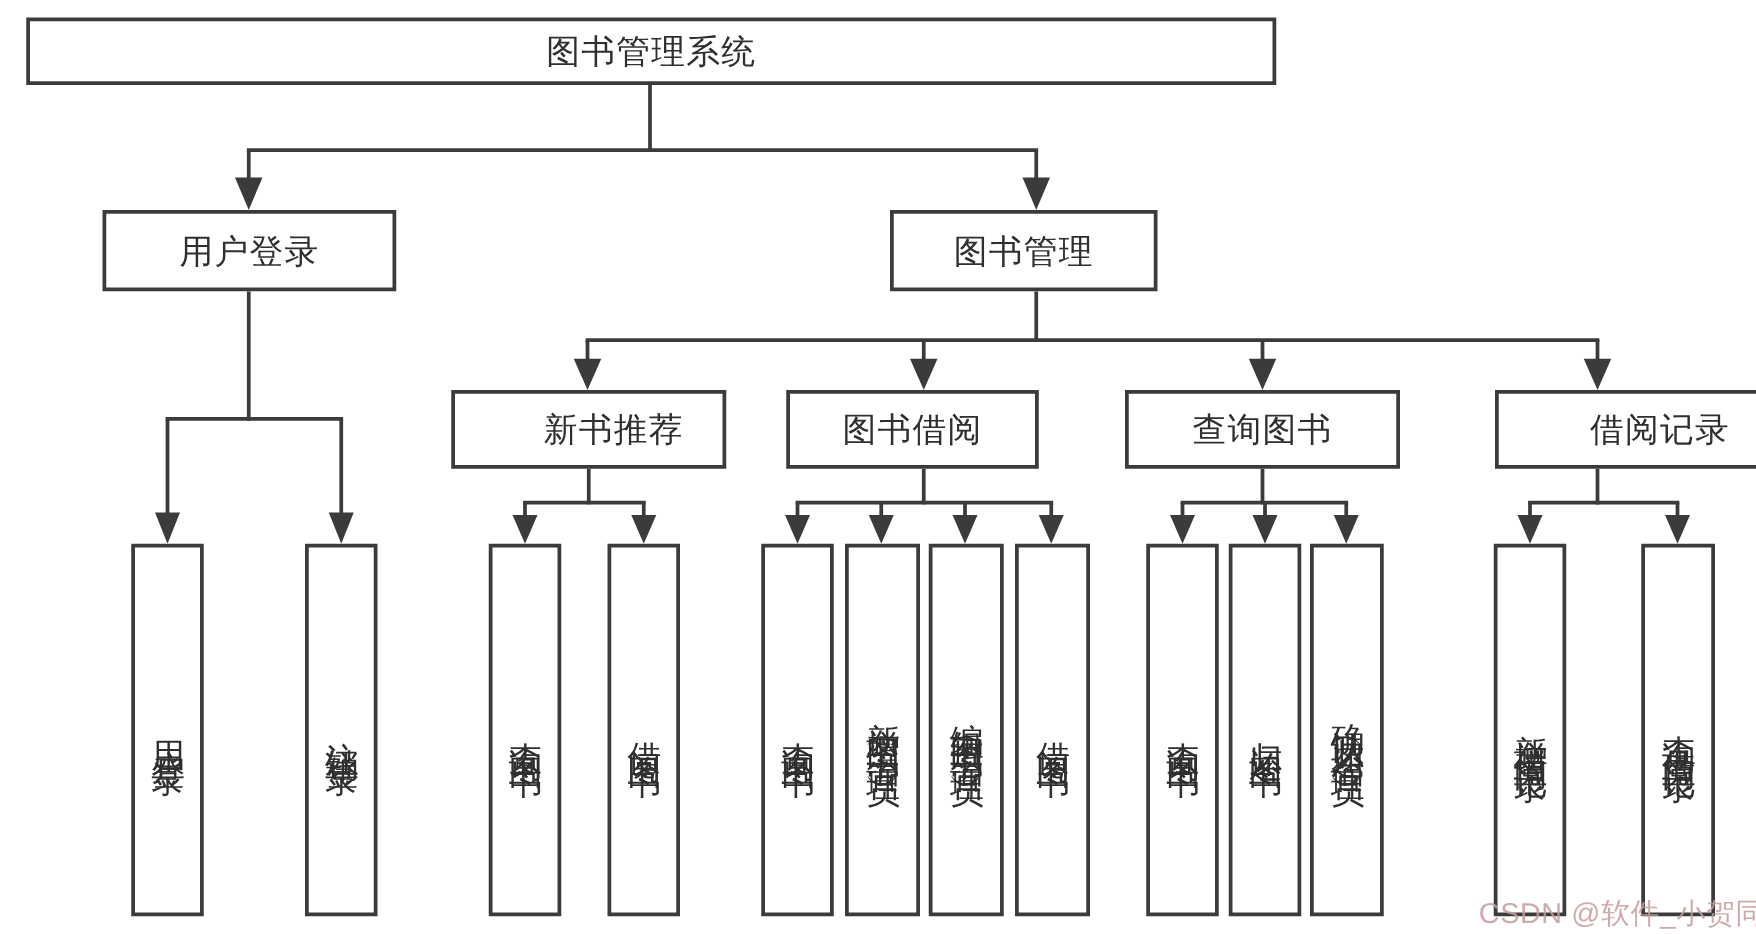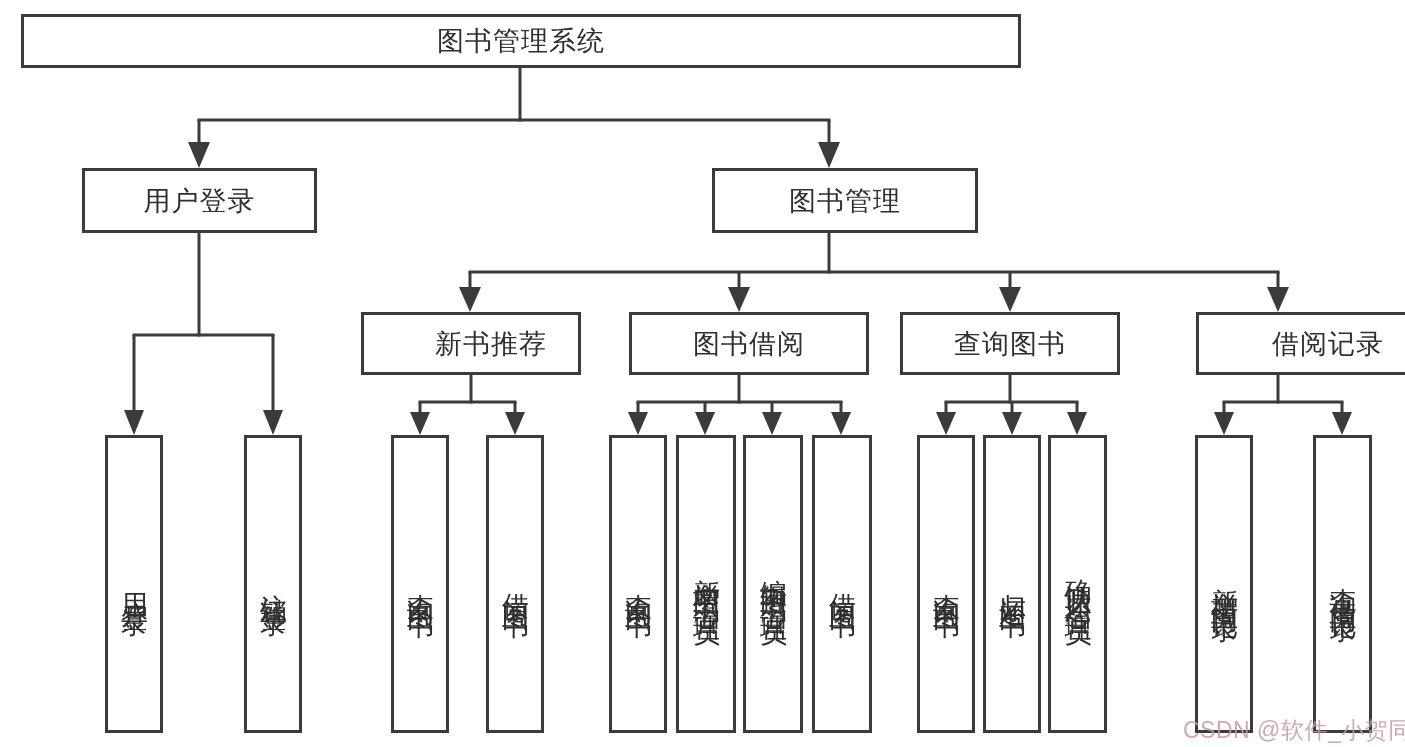--- a/index.html
+++ b/index.html
@@ -133,28 +133,28 @@
     </g>
   </svg>
 
   <div class="node hnode lvl0" style="left:21px; width:1000px;">
     <span class="node-label">图书管理系统</span>
   </div>
 
   <div class="node hnode lvl1" style="left:82px; width:235px;">
     <span class="node-label">用户登录</span>
   </div>
-  <div class="node hnode lvl1" style="left:712px; width:266px;">
+  <div class="node hnode lvl1" style="left:712px; width:214px;">
     <span class="node-label">图书管理</span>
   </div>
 
   <div class="node hnode lvl2" style="left:361px; width:220px;padding-left:40px;">
     <span class="node-label">新书推荐</span>
   </div>
-  <div class="node hnode lvl2" style="left:629px; width:240px;">
+  <div class="node hnode lvl2" style="left:629px; width:202px;">
     <span class="node-label">图书借阅</span>
   </div>
   <div class="node hnode lvl2" style="left:900px; width:220px;">
     <span class="node-label">查询图书</span>
   </div>
   <div class="node hnode lvl2" style="left:1196px; width:264px;">
     <span class="node-label">借阅记录</span>
   </div>
 
   <div class="node leaf" style="left:105px; width:58px;">

